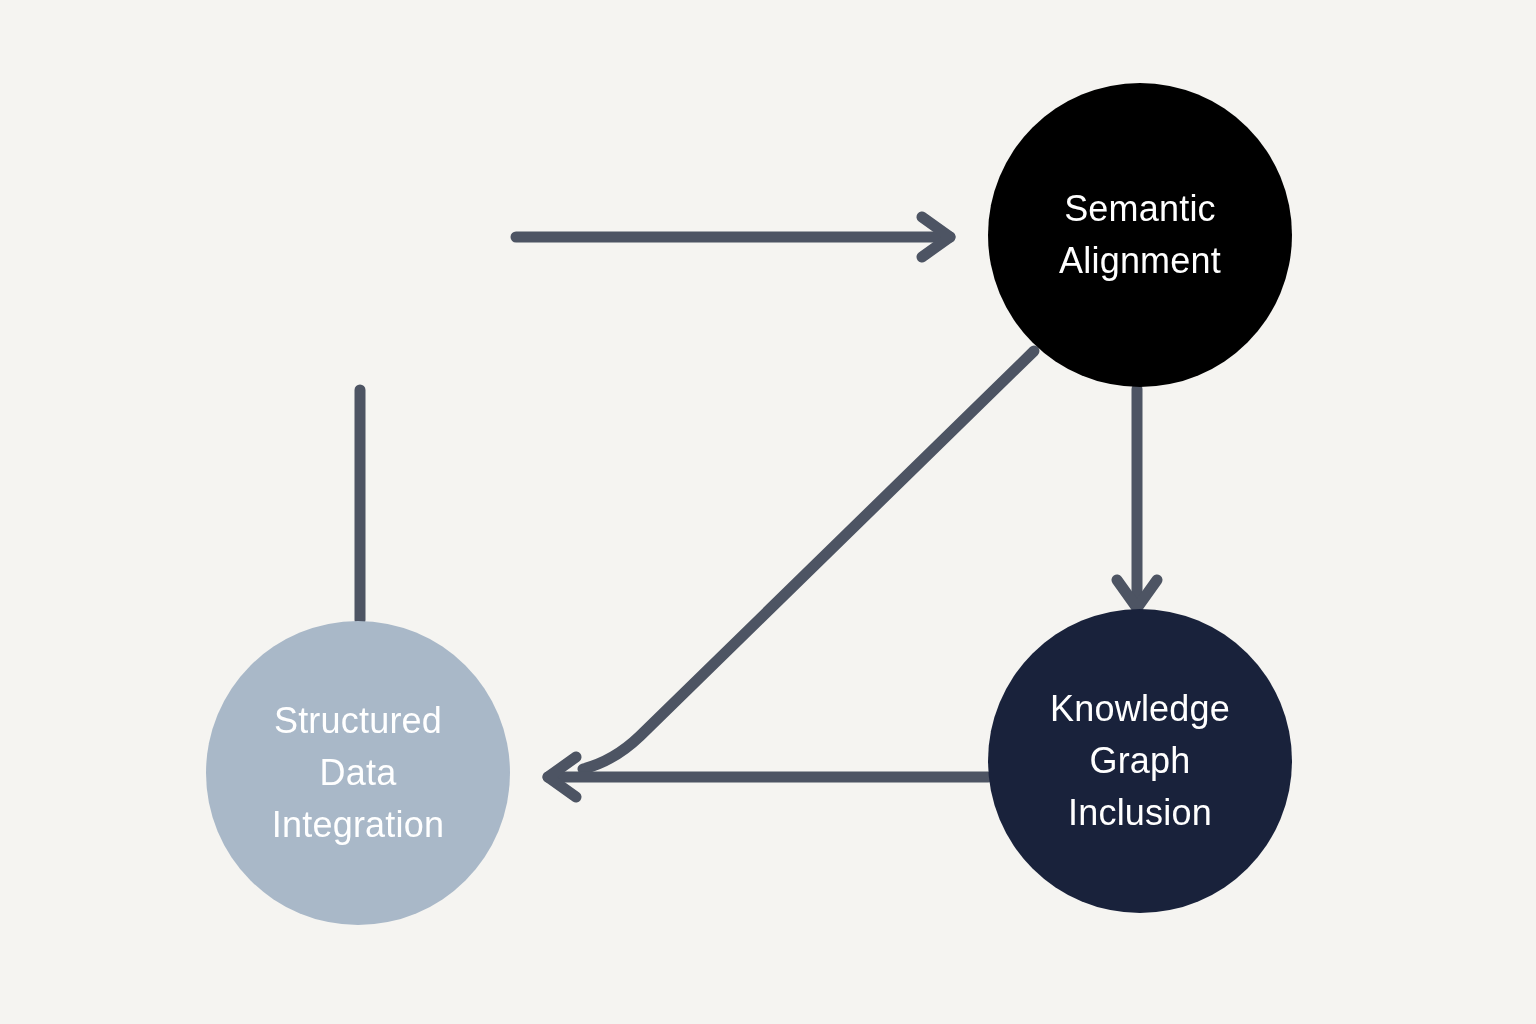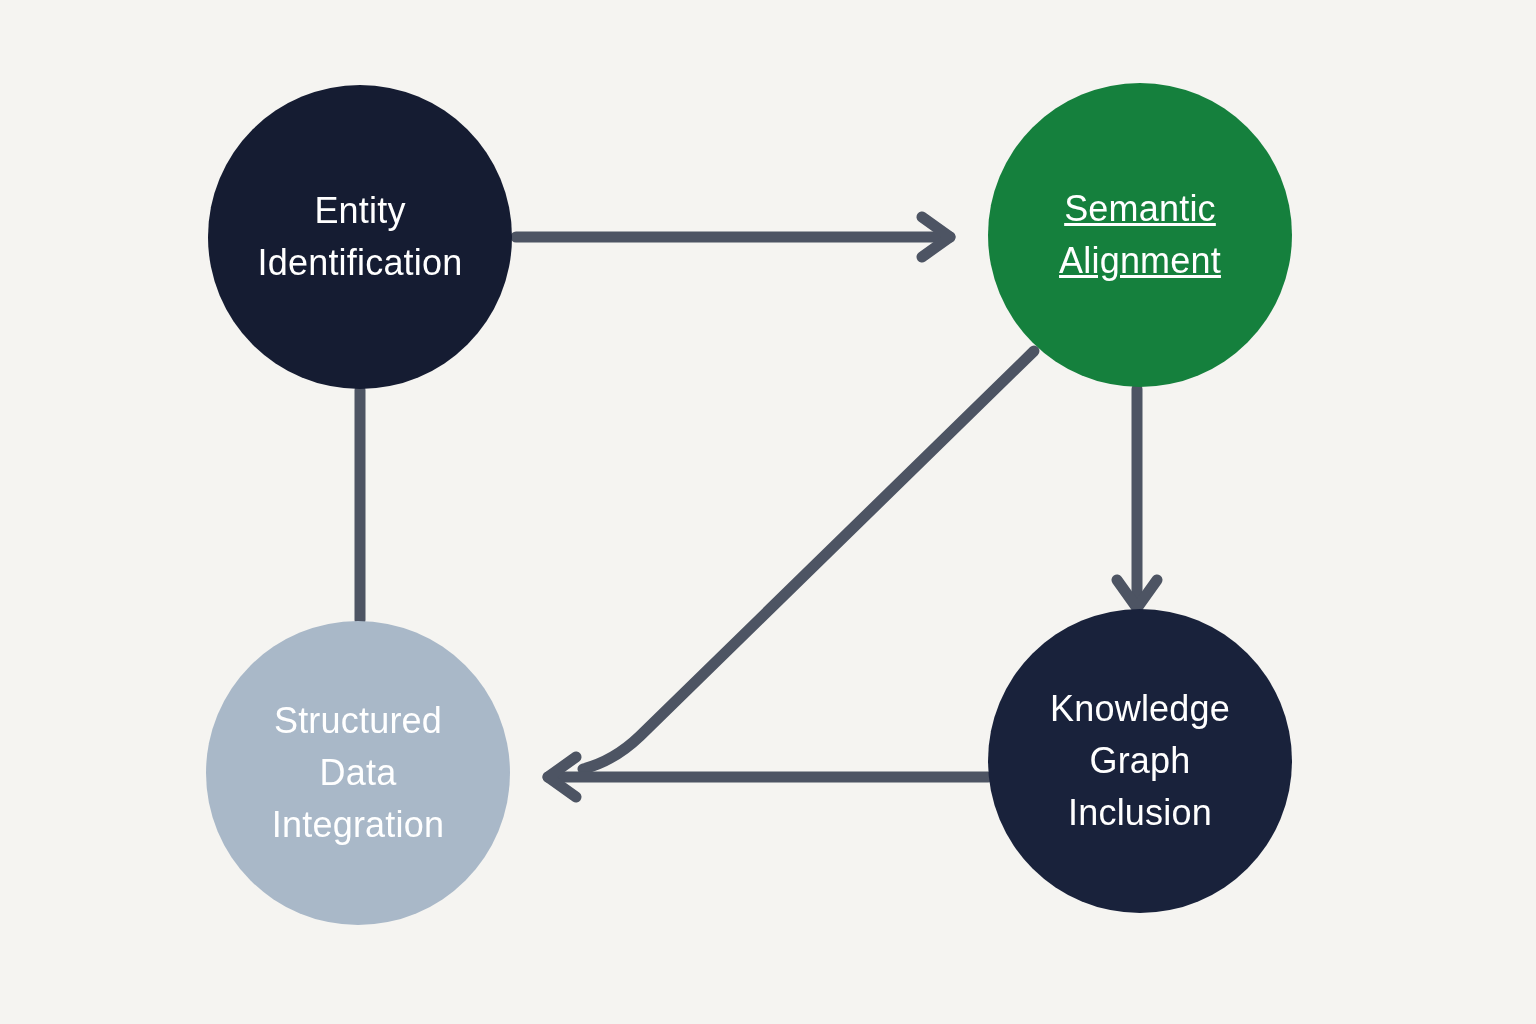--- a/index.html
+++ b/index.html
@@ -72,26 +72,22 @@
 
     <line class="edge" x1="360" y1="390" x2="360" y2="620"></line>
 
     <line class="edge" x1="1137" y1="389" x2="1137" y2="608" marker-end="url(#arrowhead)"></line>
 
     <path class="edge" d="M 1034 351 L 640 736 Q 614 761 583 769"></path>
 
     <line class="edge" x1="988" y1="777" x2="548" y2="777" marker-end="url(#arrowhead)"></line>
   </svg>
 
-  <div class="node" style="left: 208px; top: 85px; background: rgb(21, 28, 50); color: rgb(255, 255, 255);">
-    <div class="node-label">Entity
-Identification</div>
-  </div>
 
-  <div class="node" style="left: 988px; top: 83px; background: #15803d; color: rgb(255, 255, 255); text-decoration: underline;">
+  <div class="node" style="left: 988px; top: 83px; background: #000000; color: rgb(255, 255, 255);">
     <div class="node-label">Semantic
 Alignment</div>
   </div>
 
   <div class="node" style="left: 206px; top: 621px; background: rgb(169, 184, 200); color: rgb(255, 255, 255);">
     <div class="node-label">Structured
 Data
 Integration</div>
   </div>
 

